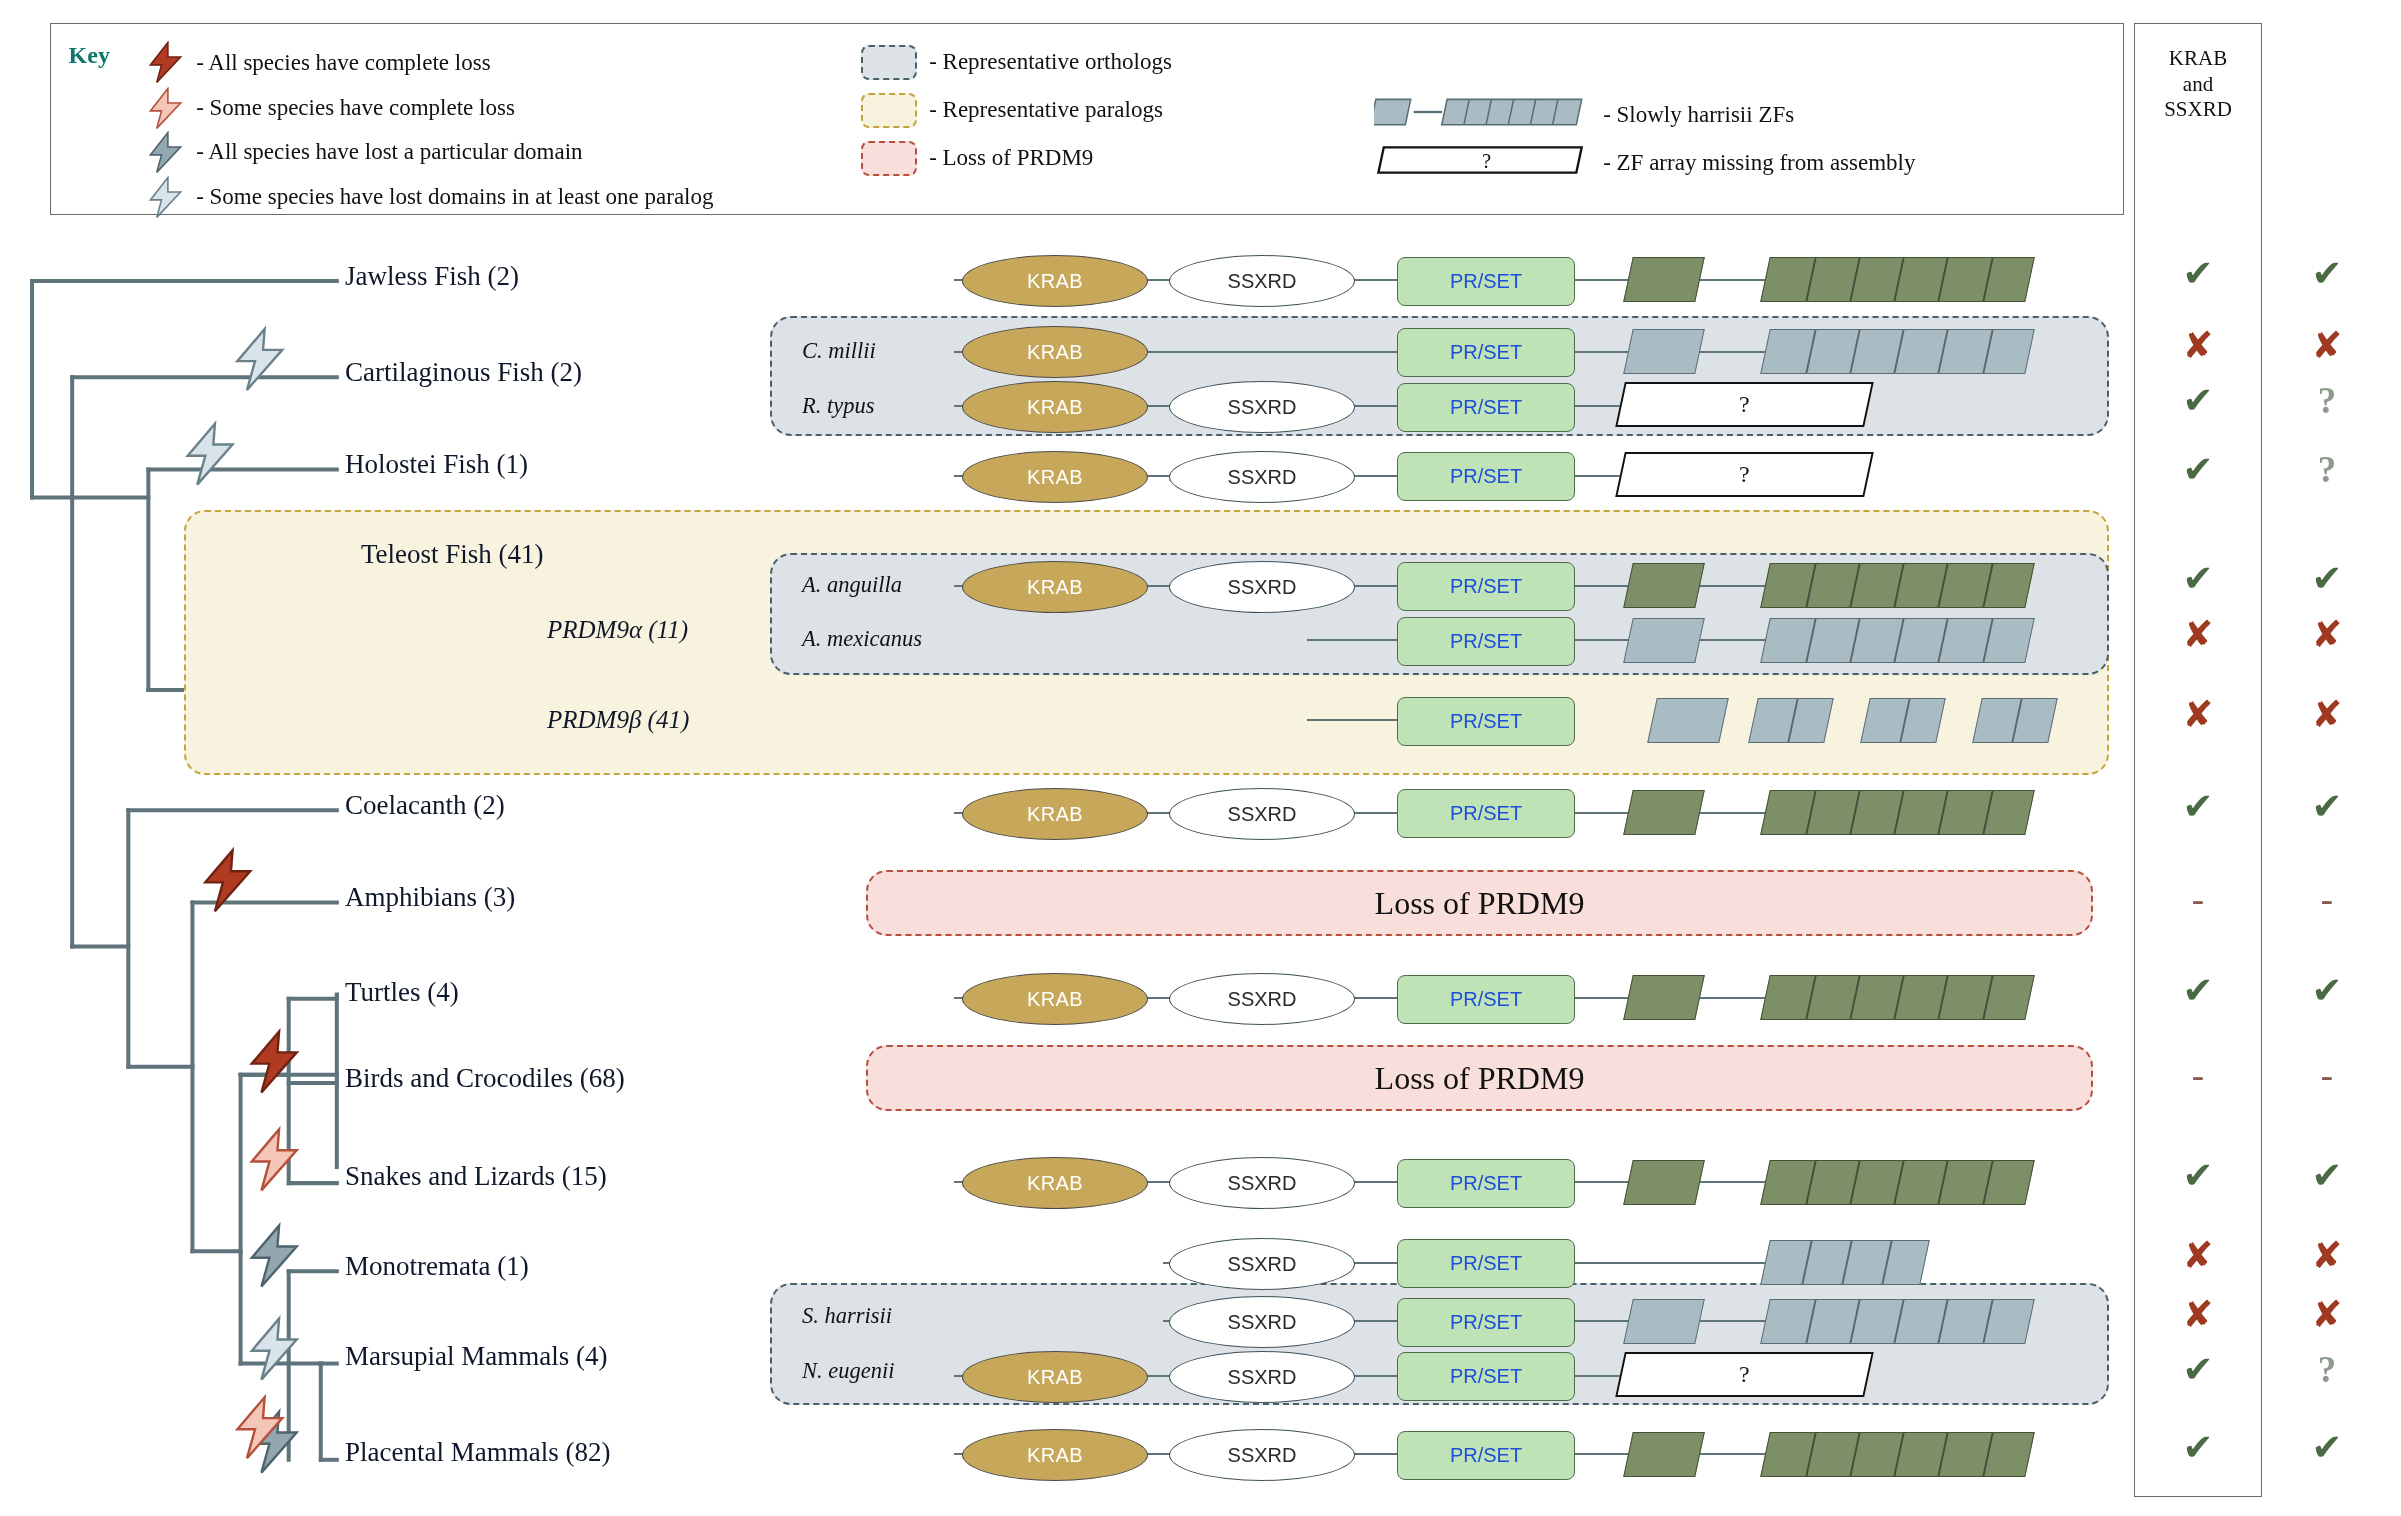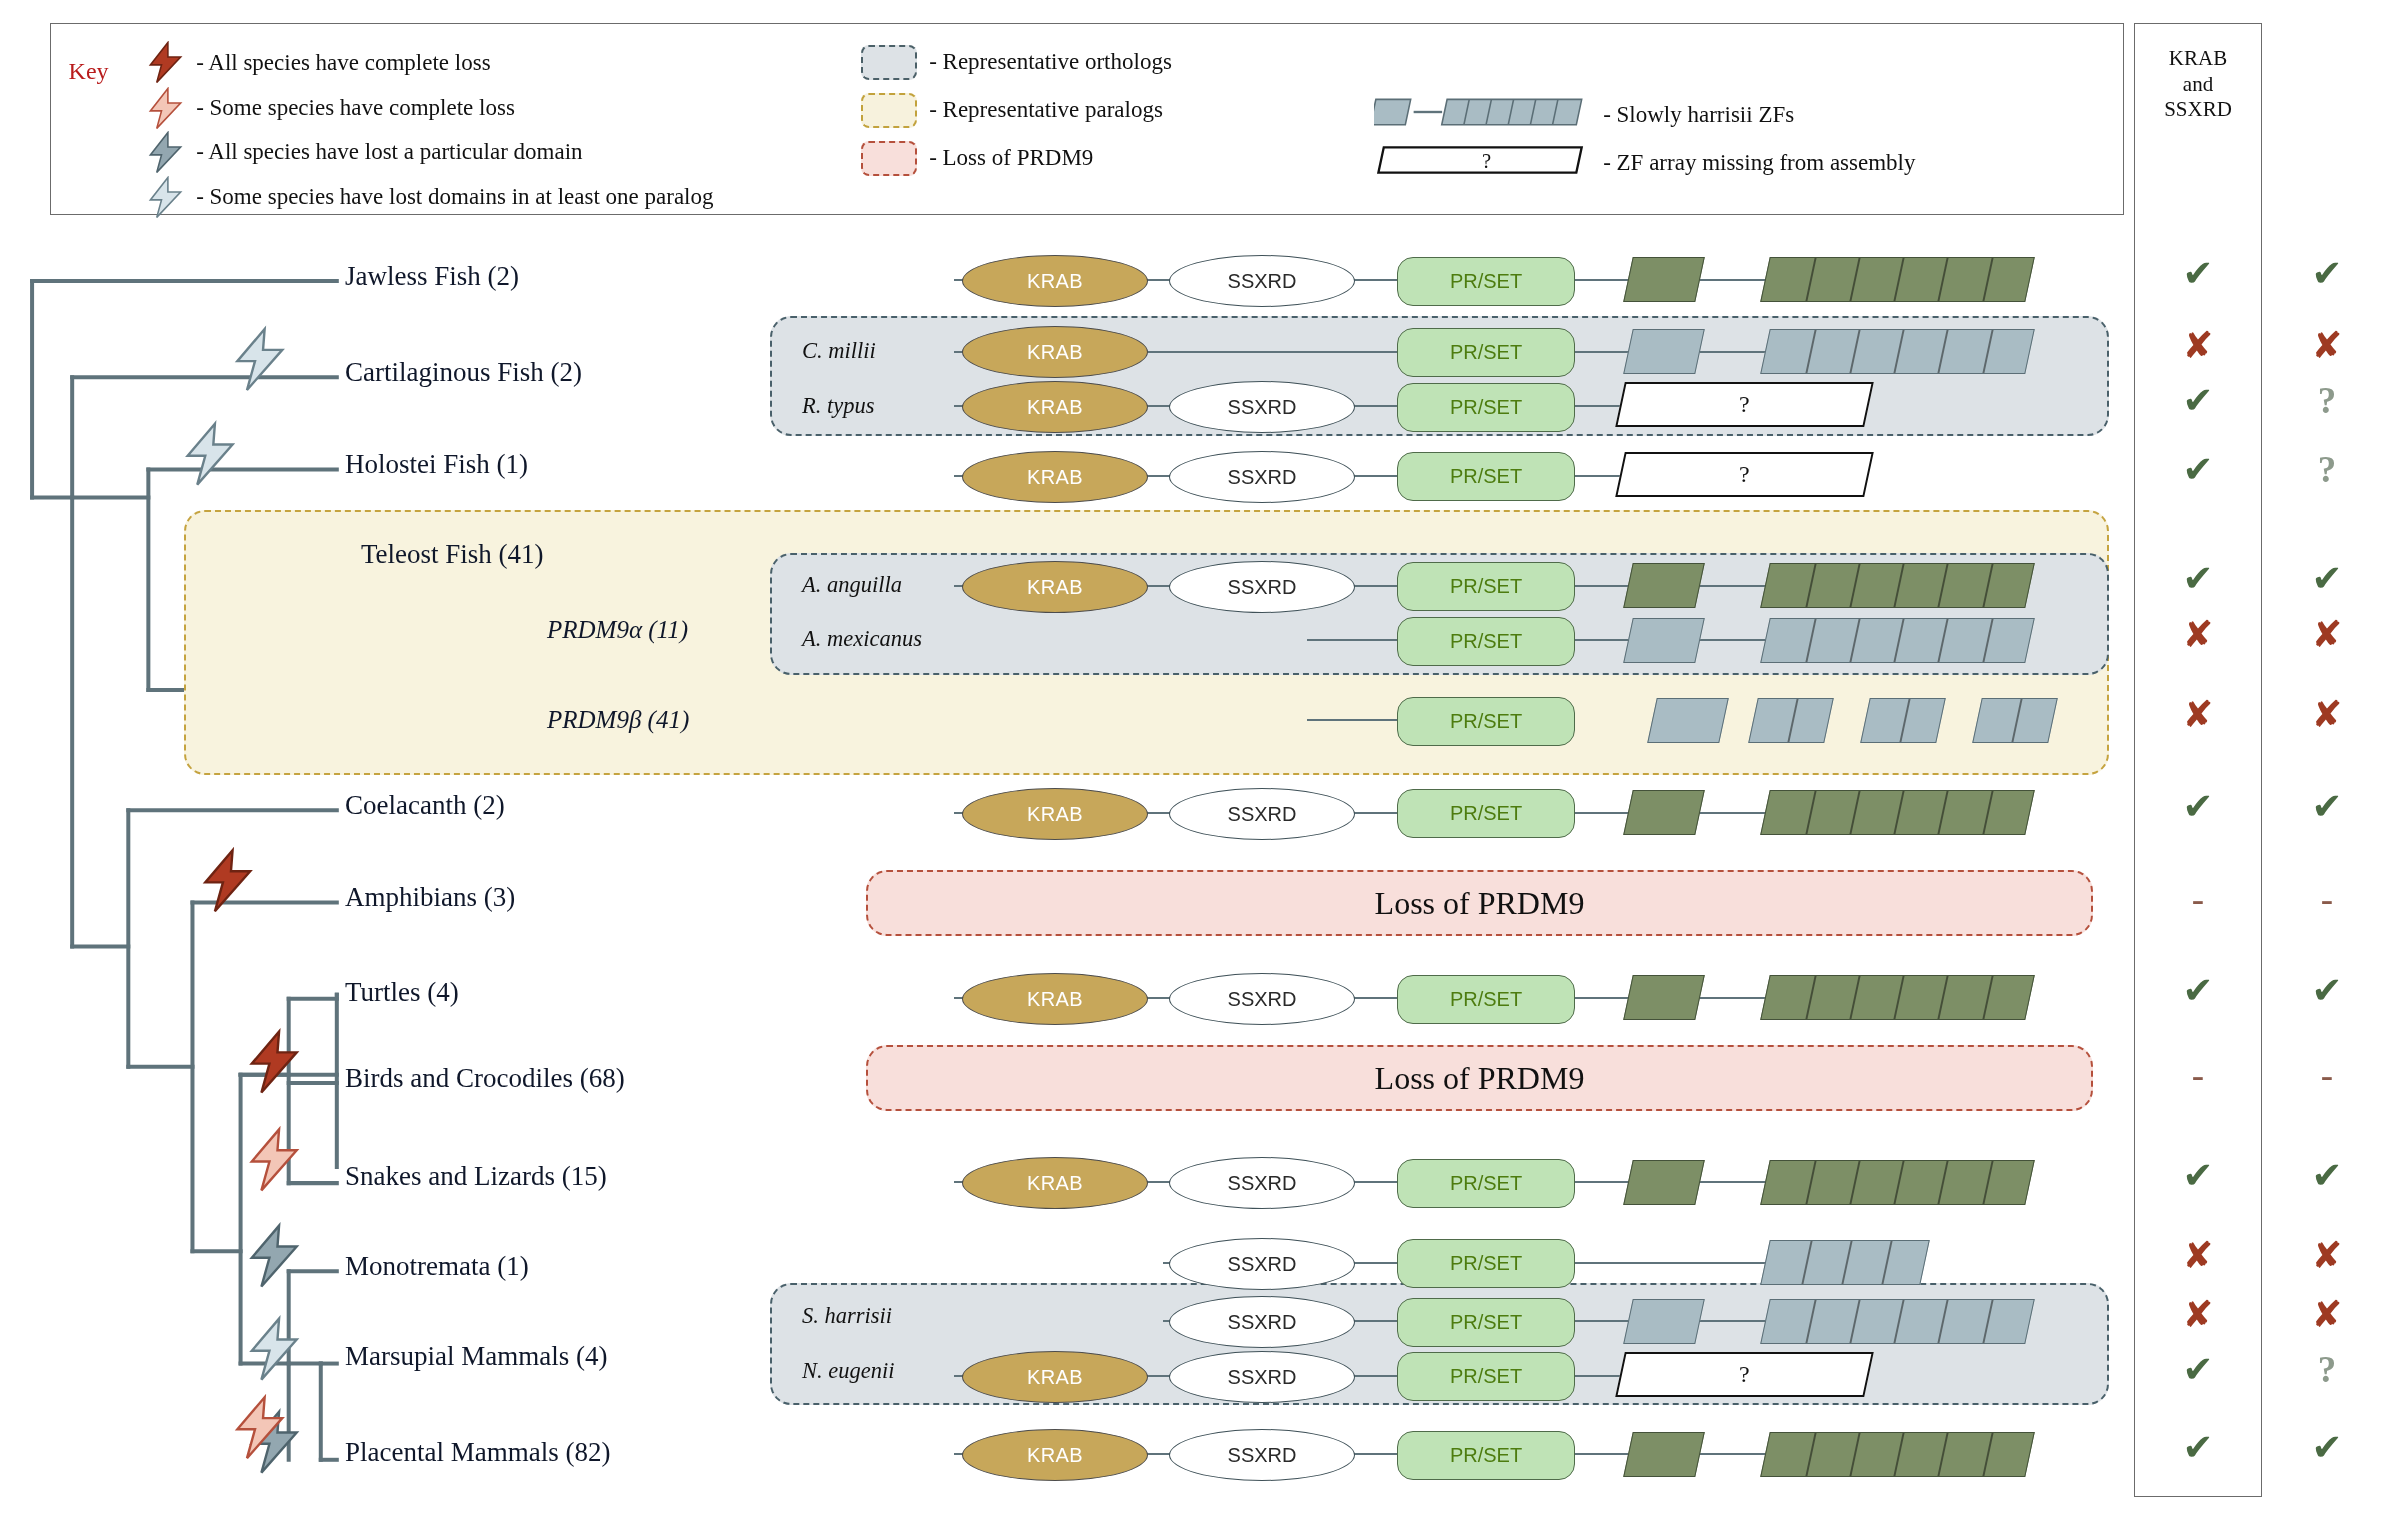--- a/index.html
+++ b/index.html
@@ -17,22 +17,22 @@
   
   .key-box {
     position: absolute;
     left: 50px; top: 22.5px;
     width: 2074px; height: 192px;
     border: 1.6px solid #6b6b6b;
     background: #ffffff;
     box-sizing: border-box;
   }
   .key-label {
-    position: absolute; left: 17.6px; top: 34px;
-    font-weight: normal; font-size: 24px; color: #b91c1c;
+    position: absolute; left: 17.6px; top: 18px;
+    font-weight: bold; font-size: 24px; color: #0f766e;
   }
   .key-row { position: absolute; font-size: 23px; color: #111; white-space: nowrap; }
   .key-col1 { left: 96px; }
   .key-col2 { left: 810px; }
   .key-col3 { left: 1323px; }
 
   .key-text { display: inline-block; vertical-align: middle; margin-left: 6.4px; }
 
   
   .bolt { display:inline-block; vertical-align: middle; width: 37px; height: 43px; }
@@ -103,22 +103,22 @@
   }
   .ssxrd {
     position: absolute; width: 184px; height: 50px;
     background: #ffffff; border: 1.6px solid #3f5158; border-radius: 50%;
     color: #2a2a2a; font-size: 20px;
     display:flex; align-items:center; justify-content:center;
     font-family: "Liberation Sans", sans-serif;
   }
   .prset {
     position: absolute; width: 176px; height: 47px;
-    background: #bfe3b6; border: 1.6px solid #4f6b4a; border-radius: 16px;
-    color: #4d7c0f; font-size: 20px;
+    background: #bfe3b6; border: 1.6px solid #4f6b4a; border-radius: 8px;
+    color: #1d4ed8; font-size: 20px;
     display:flex; align-items:center; justify-content:center;
     font-family: "Liberation Sans", sans-serif;
   }
   .connector { position: absolute; height: 2.4px; background: #5f737b; }
 
   
   .zf {
     position: absolute; height: 45px;
     border: 1.6px solid #4a4a4a;
     transform: skewX(-12deg);

